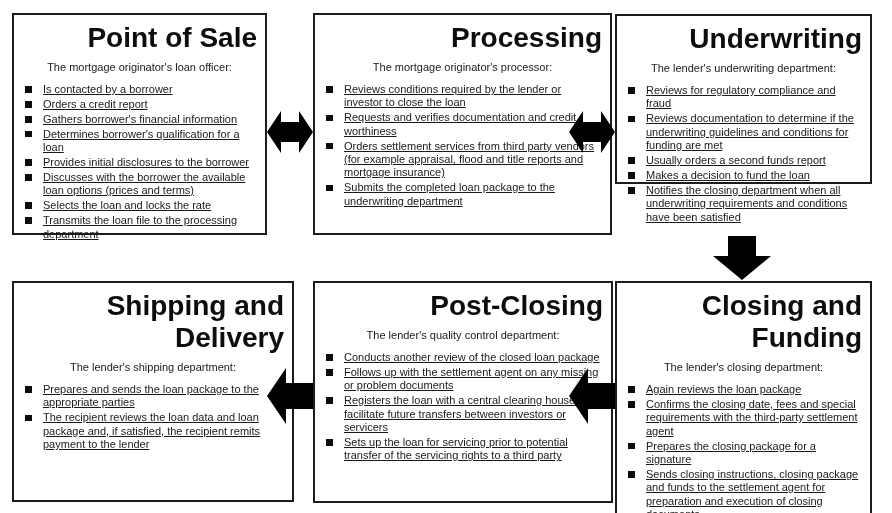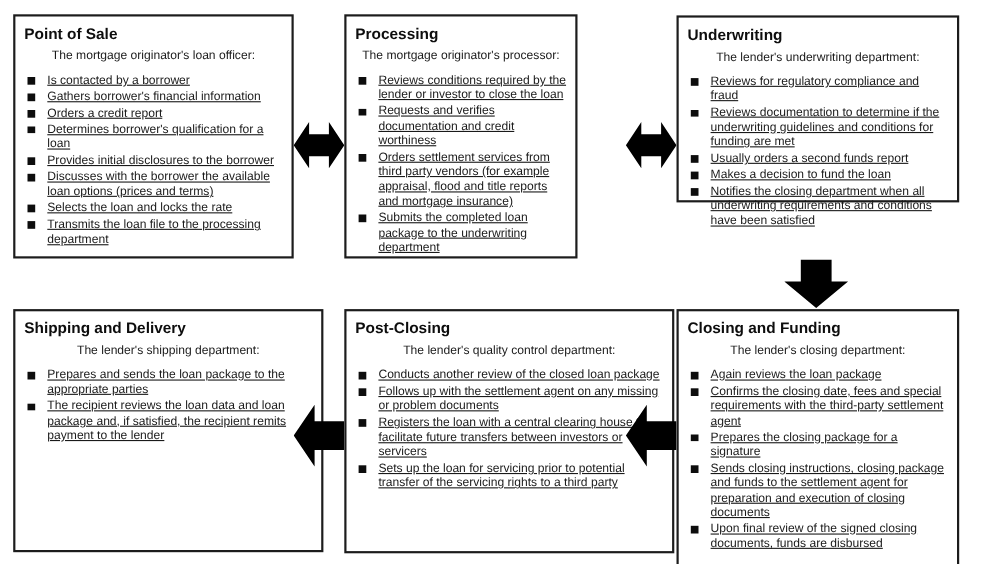--- a/index.html
+++ b/index.html
@@ -16,23 +16,23 @@
     width: 892px; height: 513px;
     background: #ffffff;
   }
   .box {
     position: absolute;
     background: #ffffff;
     border: 2px solid #1c1c1c;
     padding: 4px 8px 4px 8px;
   }
   .box-title {
-    font-size: 14px;
+    font-size: 28px;
     font-weight: bold;
-    text-align: left;
+    text-align: right;
     margin: 3px 0 7px 0;
     color: #0d0d0d;
   }
   .box-intro {
     font-size: 11px;
     line-height: 13px;
     margin: 2px 0 9px 0;
     text-align: center;
   }
   ul.box-items {
@@ -49,21 +49,21 @@
   }
   ul.box-items li::before {
     content: "";
     position: absolute;
     left: 3px; top: 3.2px;
     width: 6.5px; height: 6.5px;
     background: #0d0d0d;
   }
   
   .pos-point-of-sale      { left: 12px;  top: 13px;  width: 255px; height: 222px; }
-  .pos-processing         { left: 313px; top: 13px;  width: 212px; height: 222px; }
+  .pos-processing         { left: 313px; top: 13px;  width: 299px; height: 222px; }
   .pos-underwriting       { left: 615px; top: 14px;  width: 257px; height: 170px; }
   .pos-shipping           { left: 12px;  top: 281px; width: 282px; height: 221px; }
   .pos-post-closing       { left: 313px; top: 281px; width: 300px; height: 222px; }
   .pos-closing            { left: 615px; top: 281px; width: 257px; height: 272px; }
   
   .arrow { position: absolute; }
   .arr-pos-processing          { left: 267px; top: 106px; }
   .arr-processing-underwriting { left: 569px; top: 106px; }
   .arr-underwriting-closing    { left: 713px; top: 236px; }
   .arr-closing-postclosing     { left: 569px; top: 366px; }
@@ -73,22 +73,22 @@
 </head>
 <body>
 
 <div class="canvas">
 
   <div class="box pos-point-of-sale">
     <div class="box-title">Point of Sale</div>
     <div class="box-intro">The mortgage originator's loan officer:</div>
     <ul class="box-items">
         <li>Is contacted by a borrower</li>
+        <li>Orders a credit report</li>
         <li>Gathers borrower's financial information</li>
-        <li>Orders a credit report</li>
         <li>Determines borrower's qualification for a loan</li>
         <li>Provides initial disclosures to the borrower</li>
         <li>Discusses with the borrower the available loan options (prices and terms)</li>
         <li>Selects the loan and locks the rate</li>
         <li>Transmits the loan file to the processing department</li>
       </ul>
   </div>
 
   <div class="box pos-processing">
     <div class="box-title">Processing</div>

